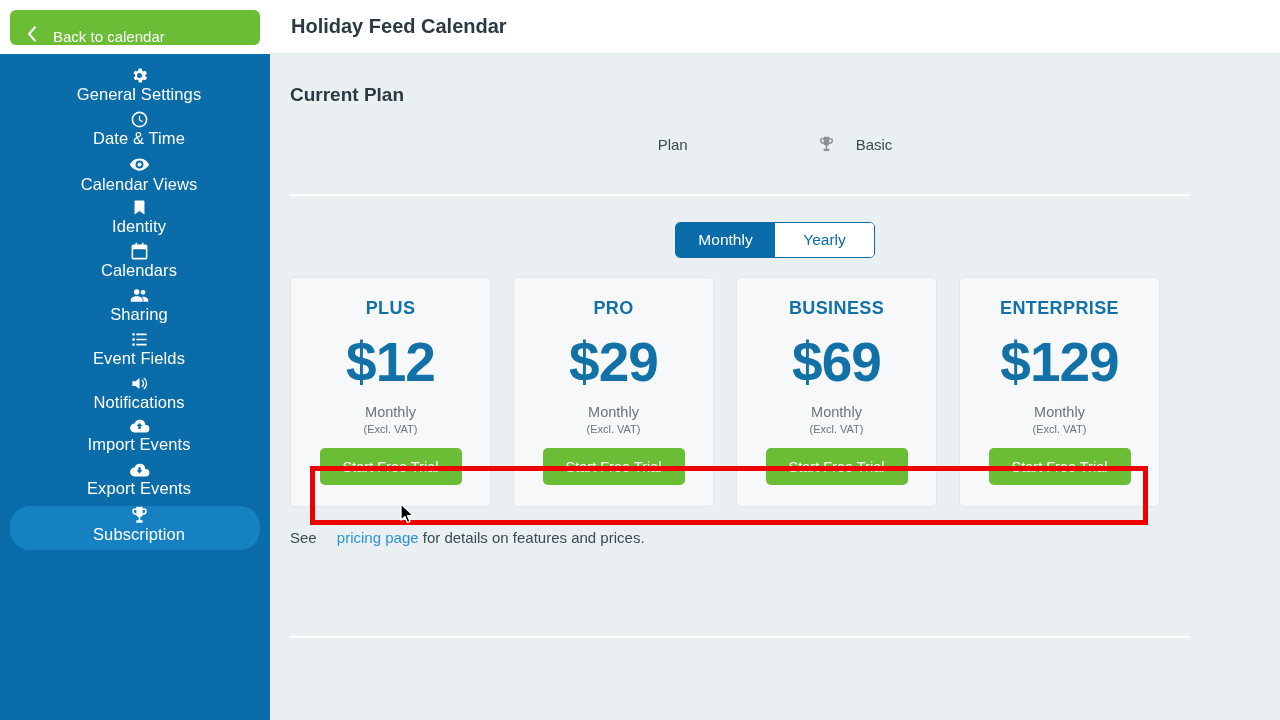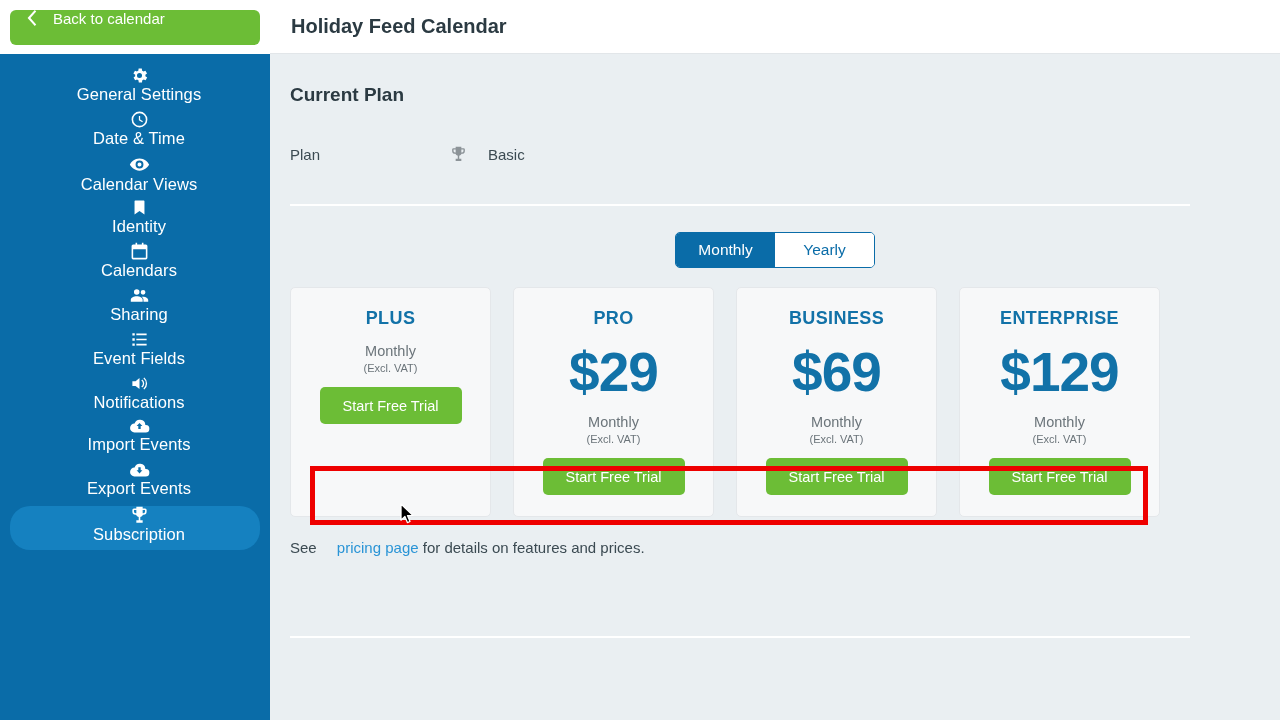--- a/index.html
+++ b/index.html
@@ -20,21 +20,21 @@
   }
   .back-bar {
     height: 54px;
     background: #ffffff;
     padding: 10px 10px 9px 10px;
   }
   .back-btn {
     width: 250px; height: 35px;
     background: #6cbd36;
     border-radius: 6px;
-    display: flex; align-items: flex-start;
+    display: flex; align-items: flex-end;
     cursor: pointer;
     color: #ffffff;
   }
   .back-chevron {
     width: 28px; text-align: center;
     font-size: 17px; font-weight: bold;
     line-height: 1; color: #ffffff;
     margin-left: 8px;
   }
   .back-label { font-size: 15px; color: #ffffff; margin-left: 7px; }
@@ -71,21 +71,21 @@
 
   .content { flex: 1; position: relative; padding: 0 20px 0 20px; }
 
   .section-title {
     font-size: 19px; font-weight: bold; color: #2b3a42;
     margin-top: 30px; margin-left: 0px;
   }
 
   .plan-row {
     display: flex; align-items: center;
-    margin-top: 36px; height: 24px;
+    margin-top: 26px; height: 24px; justify-content: center;
   }
   .plan-key { font-size: 15px; color: #3b4a52; width: 160px; }
   .plan-trophy { width: 24px; display: flex; align-items: center; }
   .plan-trophy svg { fill: #8c9398; display: block; }
   .plan-value { font-size: 15px; color: #3b4a52; margin-left: 14px; }
 
   .hr {
     height: 2px; background: #ffffff;
     width: 900px; margin-top: 38px;
   }
@@ -299,20 +299,21 @@
         <div class="toggle">
           <div class="toggle-btn active">Monthly</div>
           <div class="toggle-btn">Yearly</div>
         </div>
       </div>
 
       <div class="cards">
 
         <div class="card">
           <div class="card-name">PLUS</div>
+          <div class="card-price">$12</div>
           <div class="card-period">Monthly</div>
           <div class="card-vat">(Excl. VAT)</div>
           <button class="card-cta">Start Free Trial</button>
         </div>
 
         <div class="card">
           <div class="card-name">PRO</div>
           <div class="card-price">$29</div>
           <div class="card-period">Monthly</div>
           <div class="card-vat">(Excl. VAT)</div>

